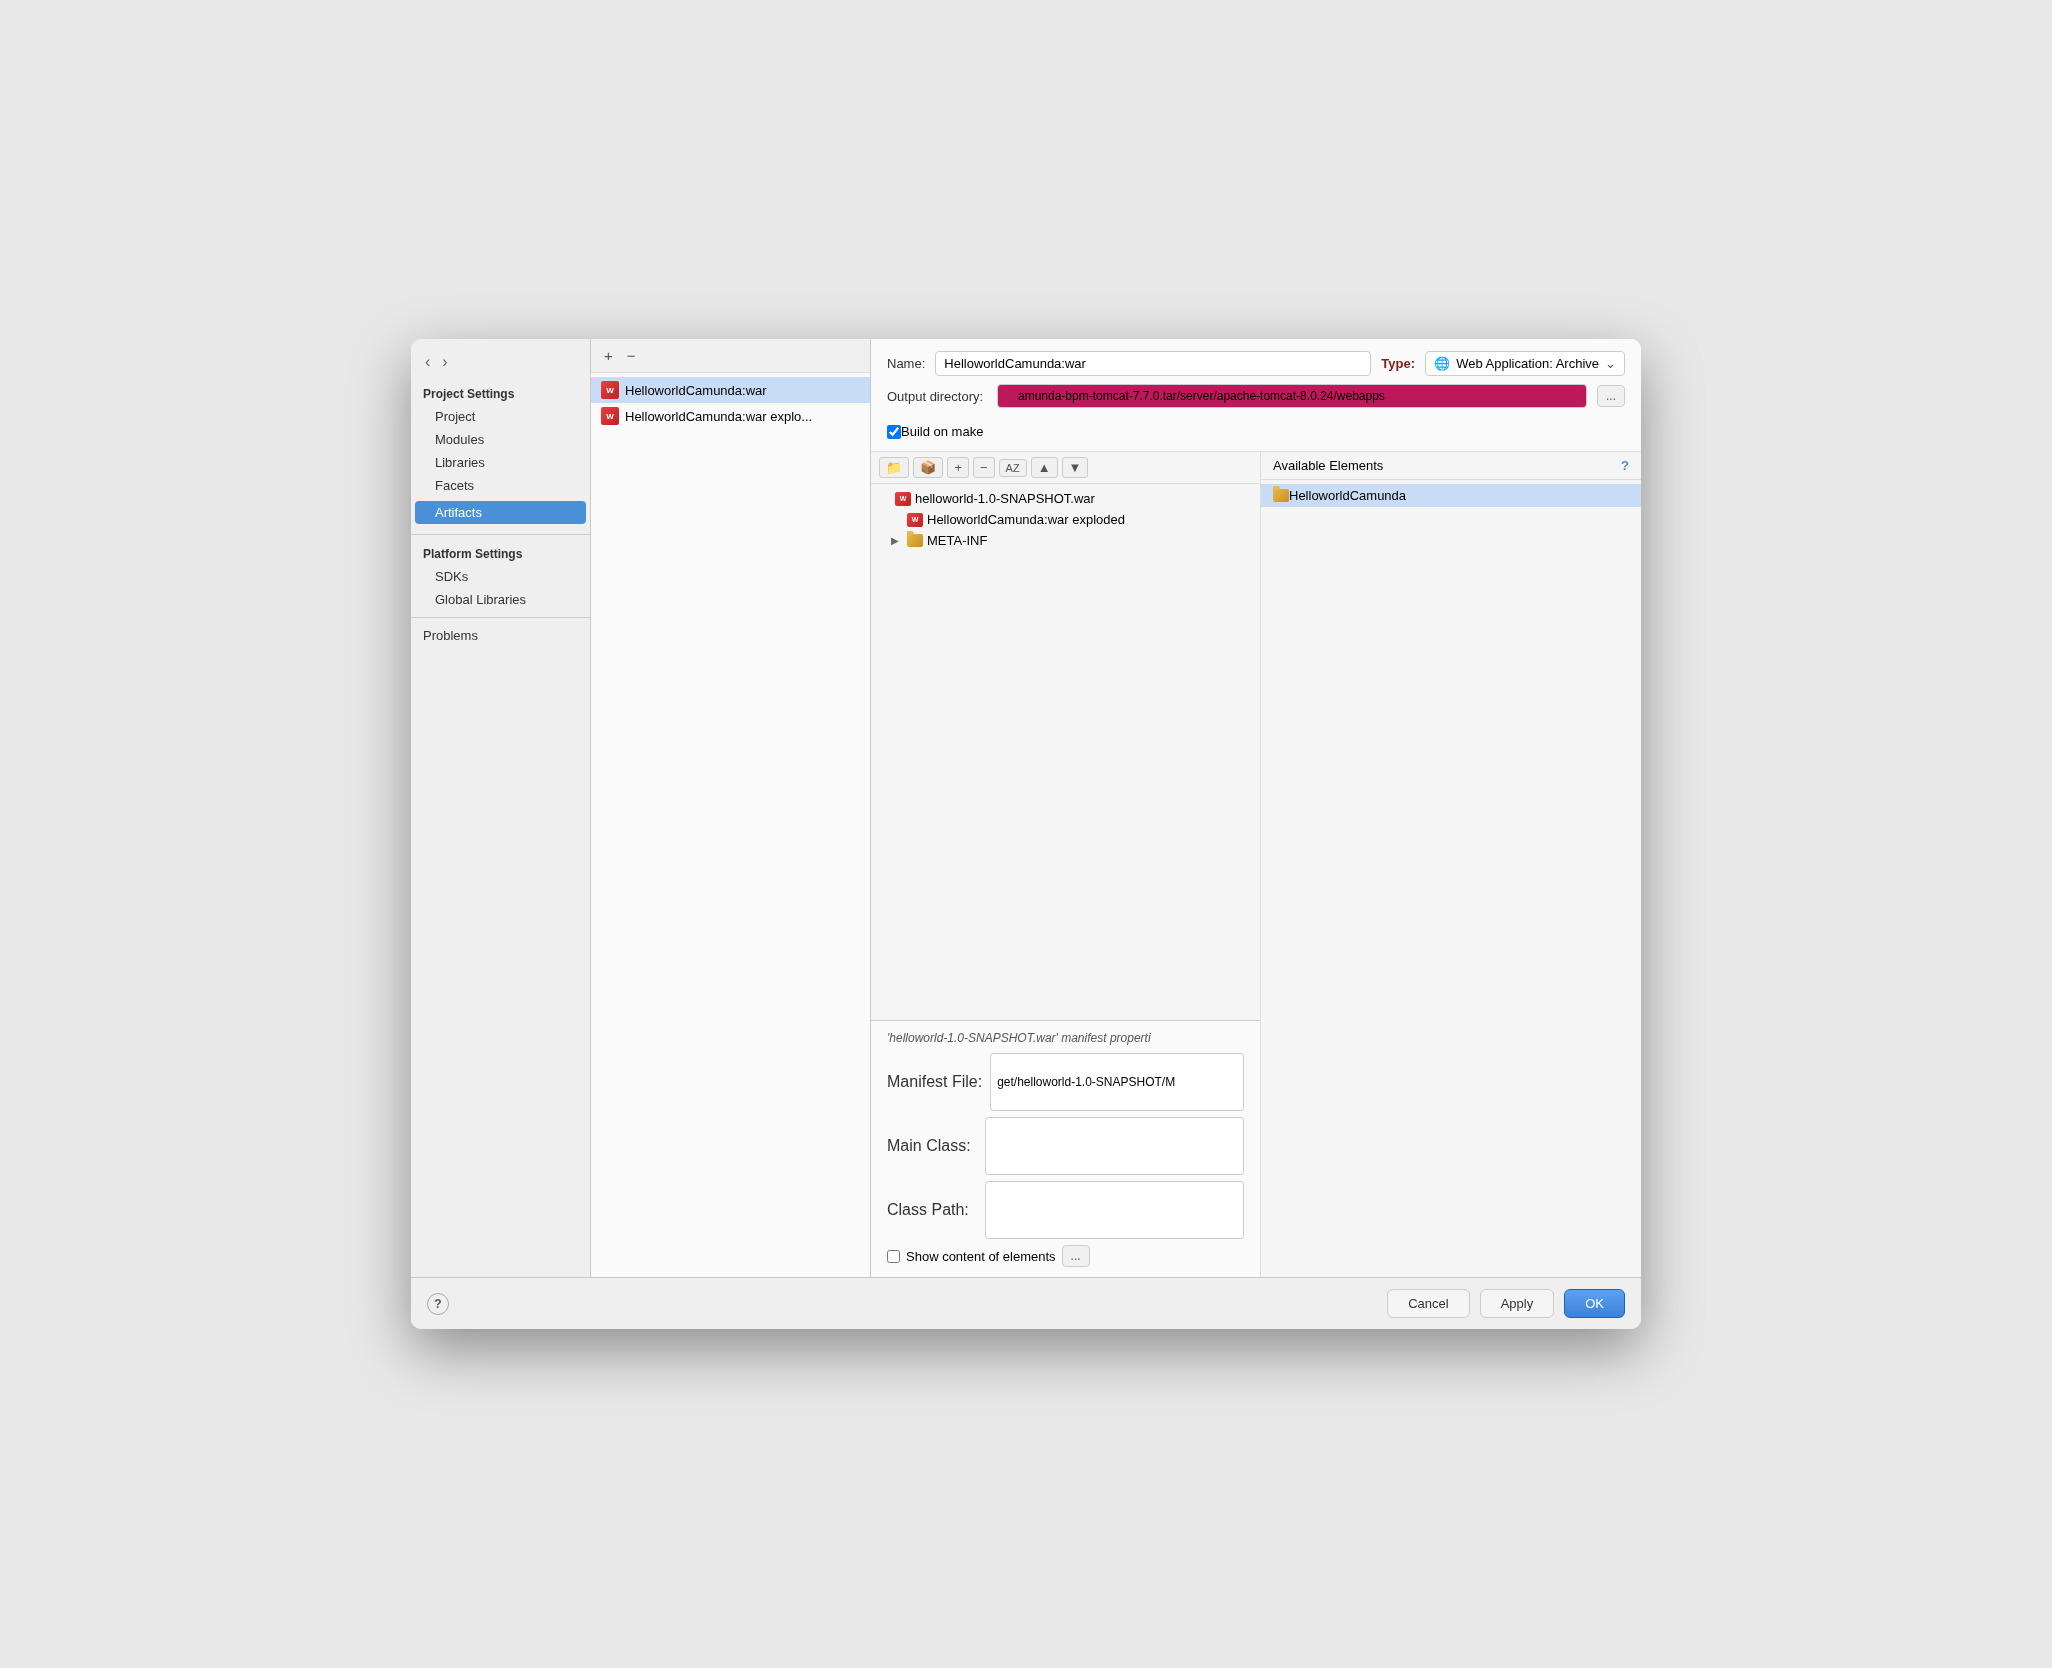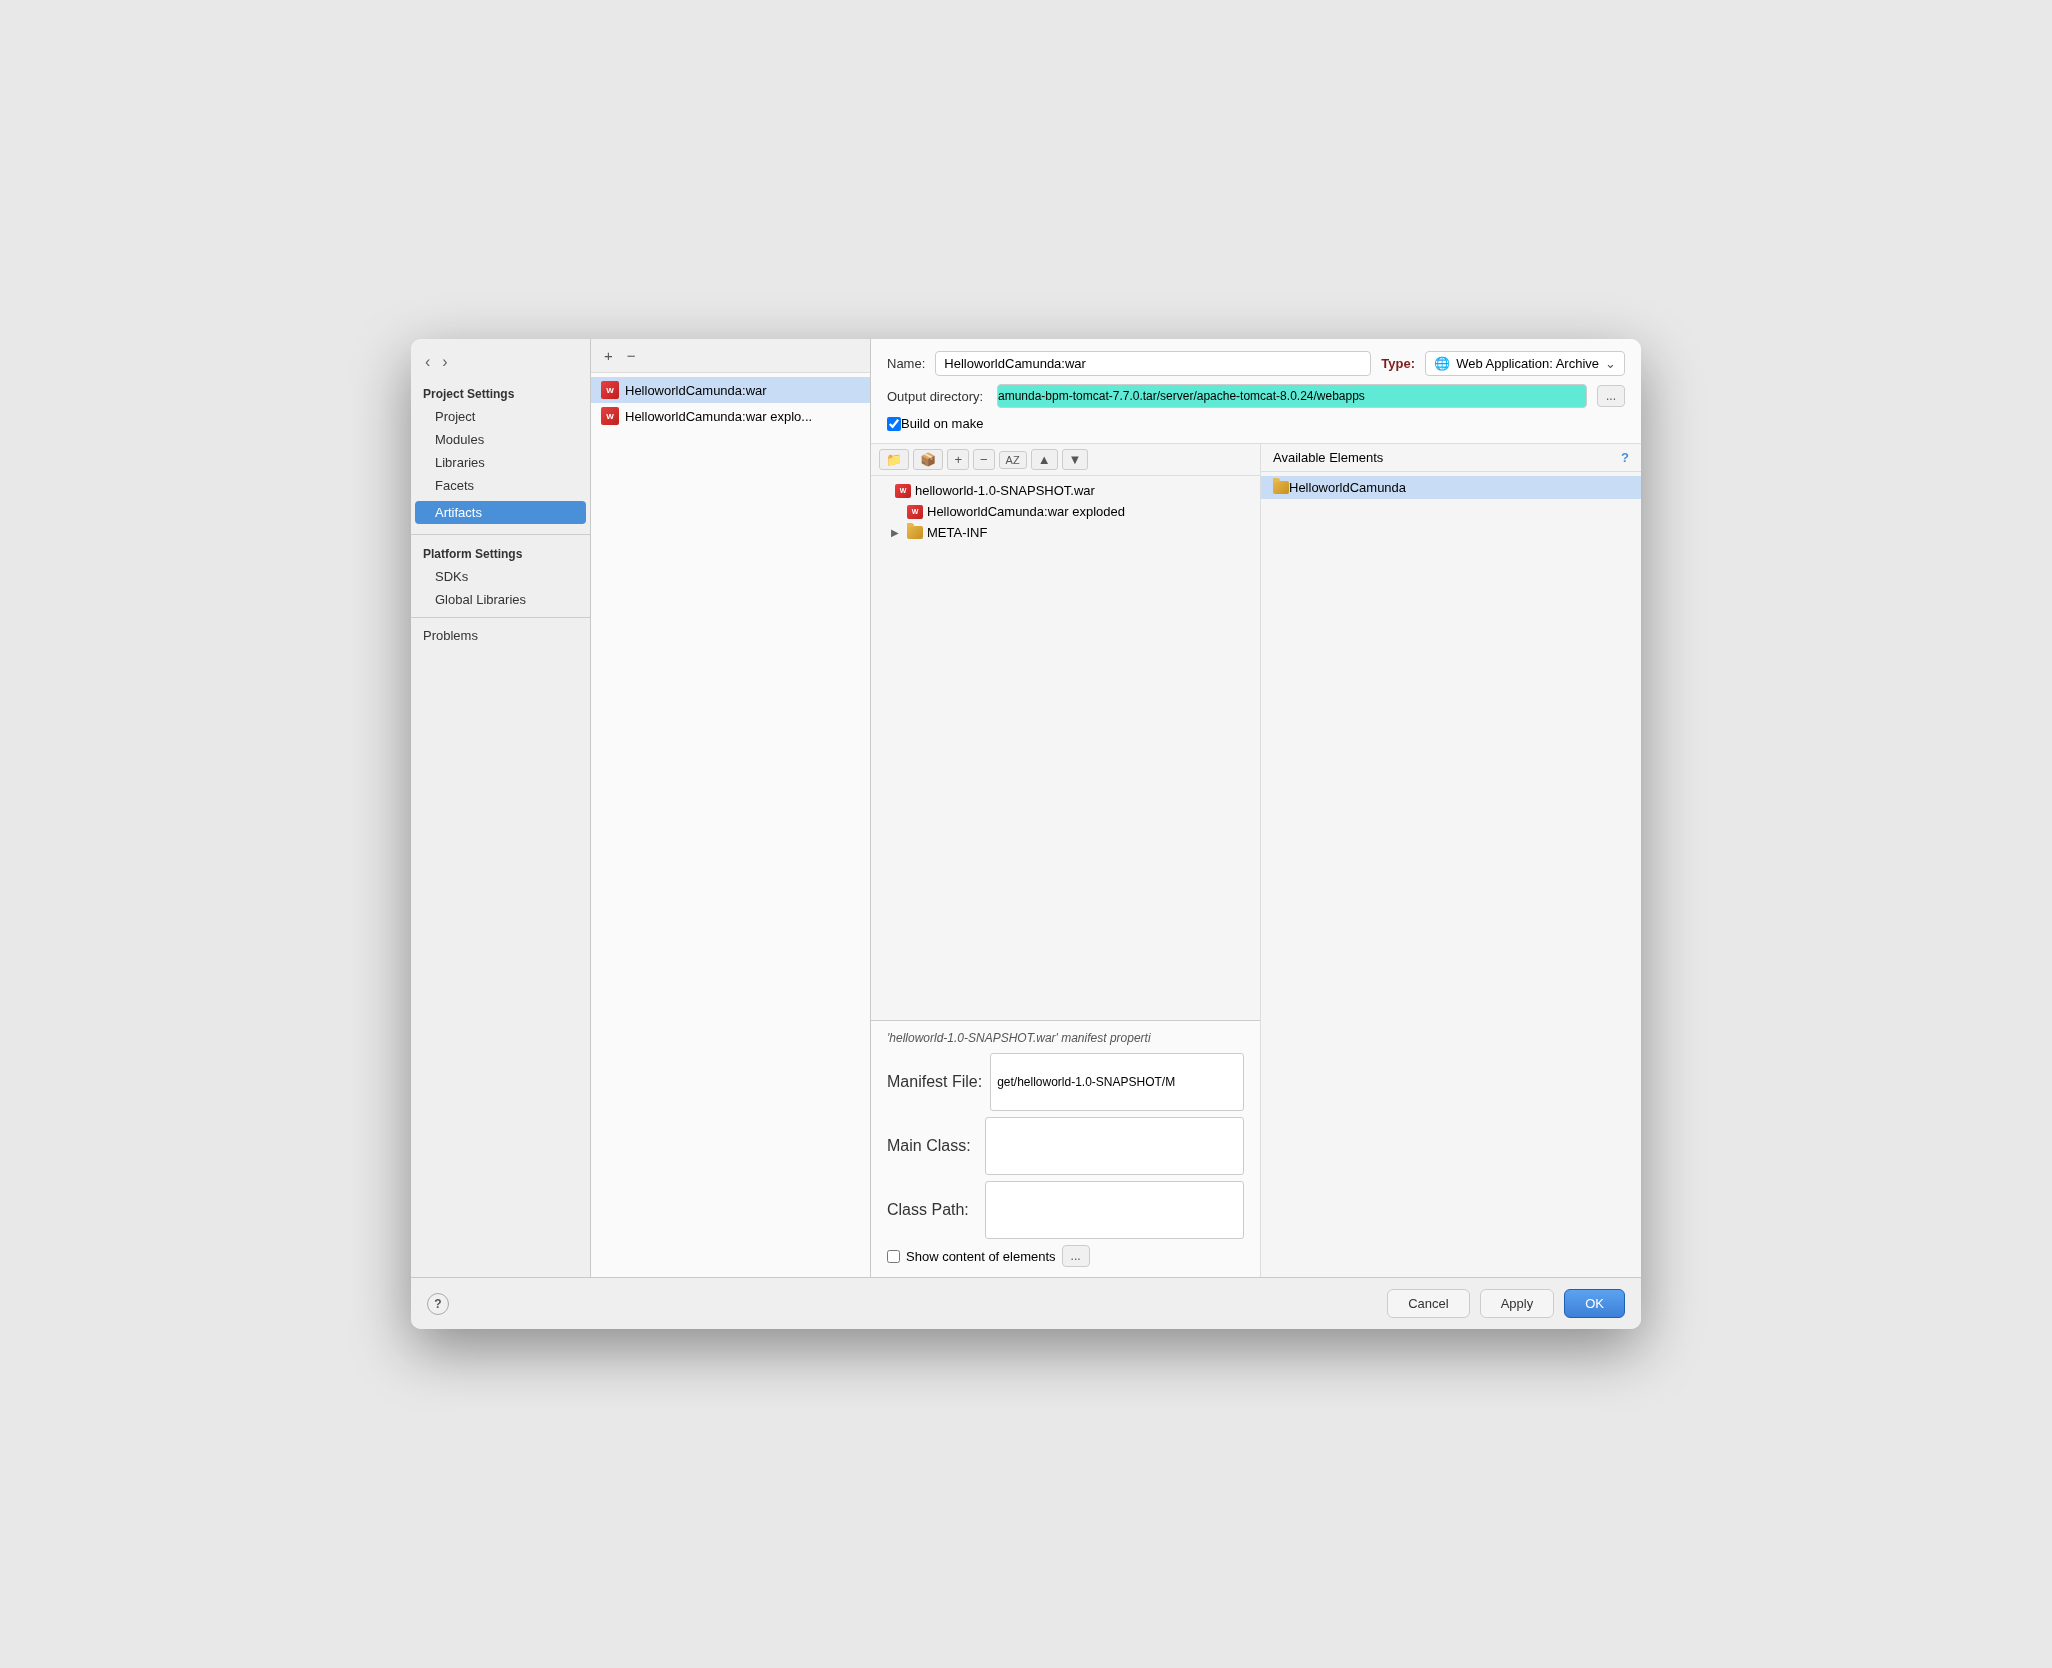--- a/index.html
+++ b/index.html
@@ -189,30 +189,30 @@
       border-radius: 4px;
       padding: 4px 8px;
       background: white;
       min-width: 200px;
       cursor: pointer;
     }
     .output-dir-row {
       display: flex;
       align-items: center;
       gap: 10px;
-      margin-bottom: 8px;
+      margin-bottom: 16px;
     }
     .output-dir-label { font-size: 13px; color: #333; font-weight: 500; min-width: 100px; }
     .output-dir-input {
       flex: 1;
       border: 1px solid #ccc;
       border-radius: 4px;
-      padding: 4px 0;
-      font-size: 12px;
-      background: #5eead4;
+      padding: 4px 20px;
+      font-size: 12px;
+      background: #be185d;
     }
     .browse-btn {
       border: 1px solid #ccc;
       background: #f0f0f0;
       border-radius: 4px;
       padding: 3px 8px;
       cursor: pointer;
       font-size: 12px;
       color: #555;
     }

